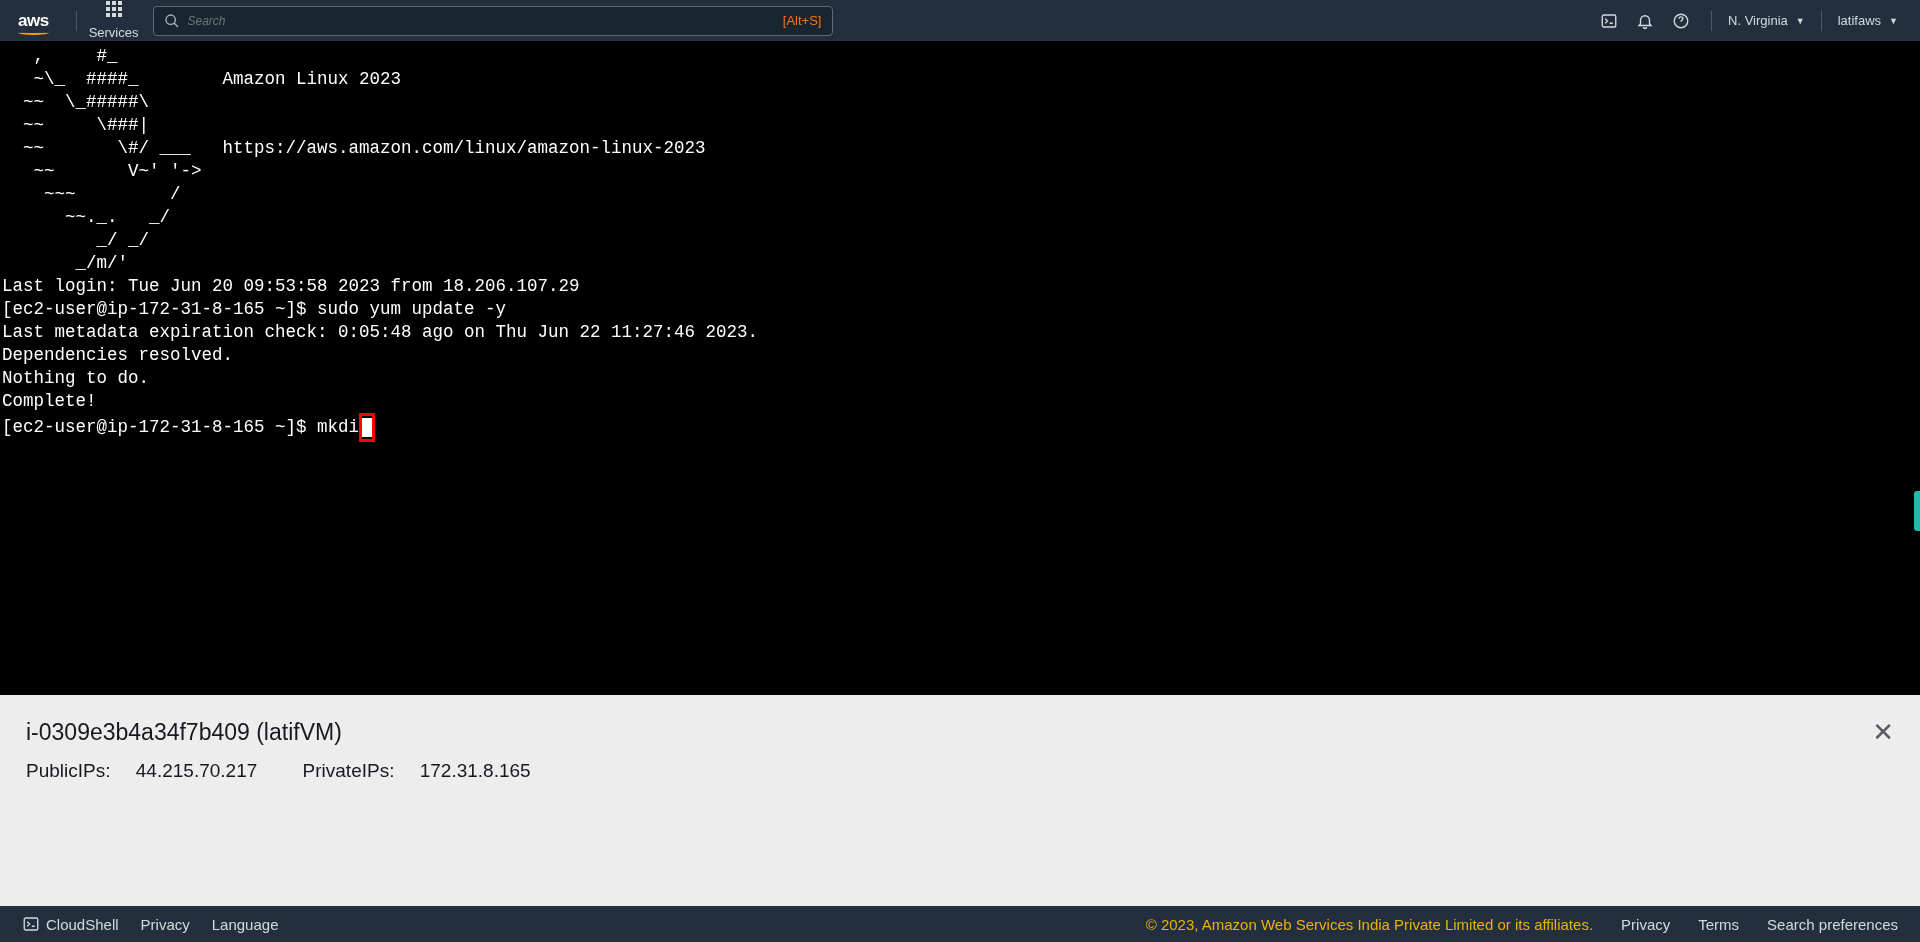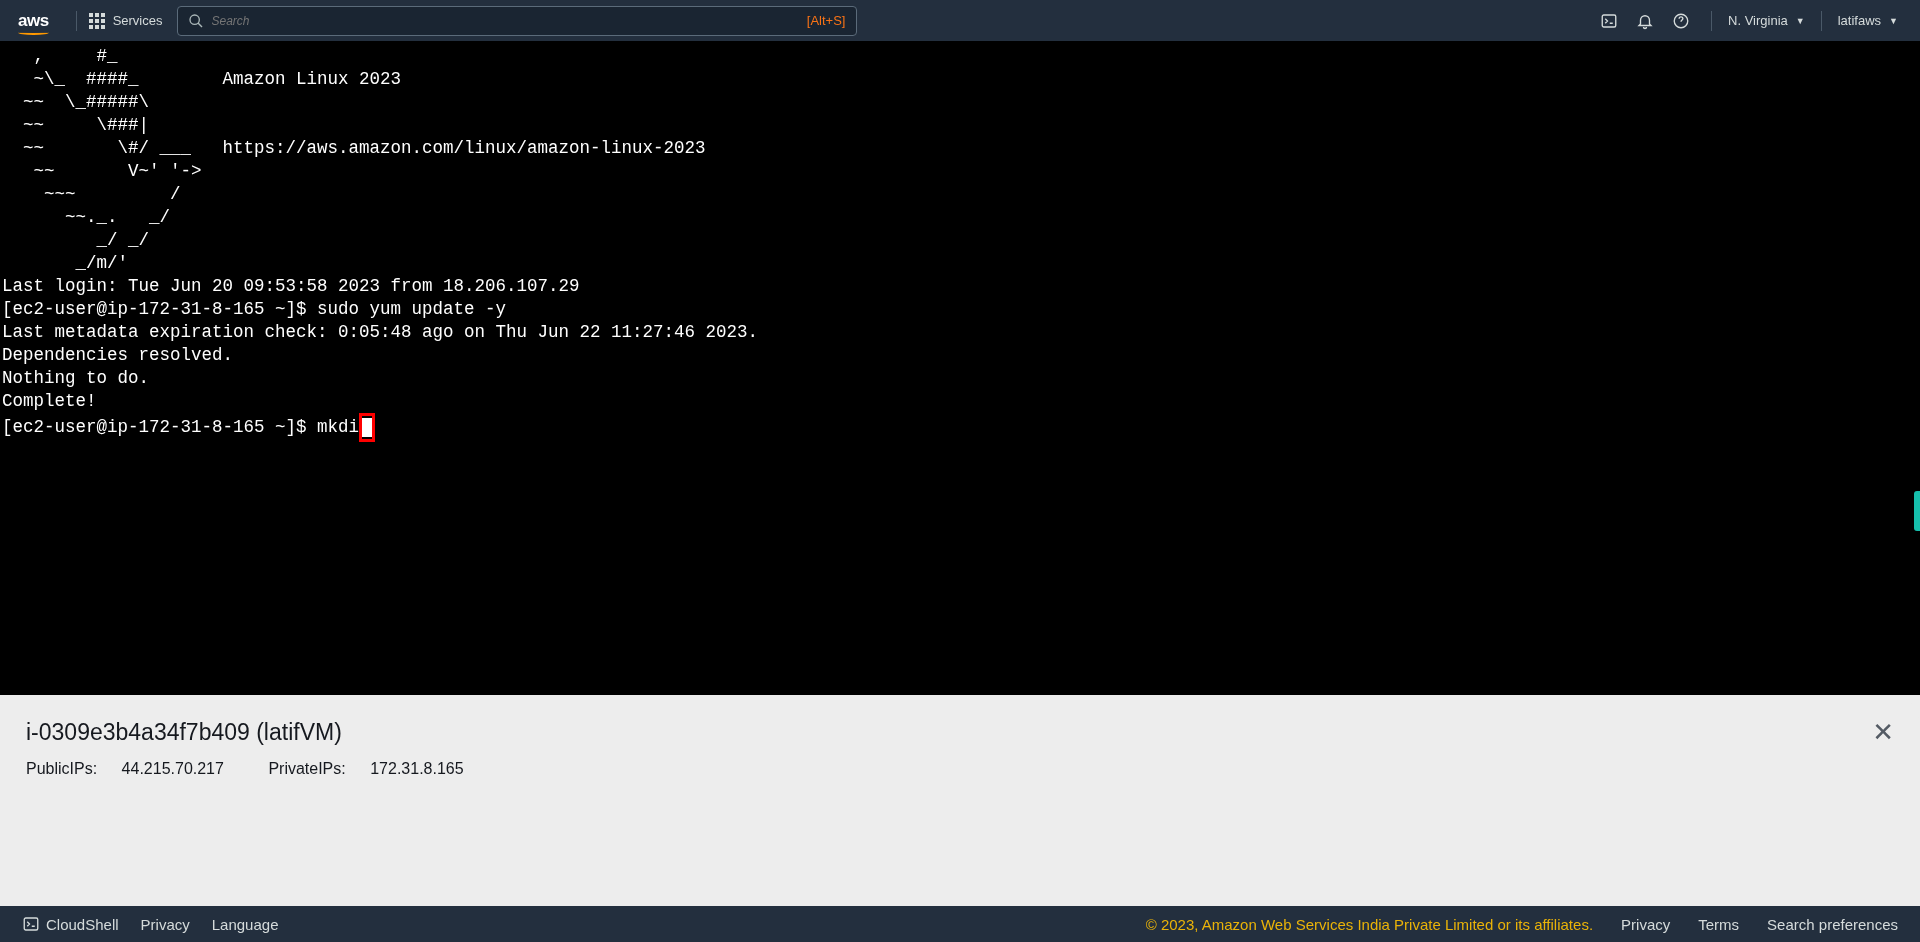--- a/index.html
+++ b/index.html
@@ -38,20 +38,21 @@
   border-bottom: 2px solid #ff9900;
 }
 .divider {
   width: 1px; height: 20px;
   background: #4a5968;
   margin: 0 12px;
 }
 .services-btn {
   display: flex; align-items: center; gap: 8px;
   cursor: pointer;
+  flex-direction: column;
 }
 .grid-icon {
   display: grid;
   grid-template-columns: repeat(3, 4px);
   grid-template-rows: repeat(3, 4px);
   gap: 2px;
 }
 .grid-icon span { background: #d5dbdb; width:4px; height:4px; }
 .search-wrap {
   margin-left: 14px;
@@ -121,21 +122,21 @@
 .info-panel {
   background: #ededed;
   flex: 1;
   padding: 24px 26px;
   position: relative;
   font-size: 16px;
   color: #16191f;
   border-radius: 30px;
 }
 .info-title { font-size: 23px; margin-bottom: 14px; }
-.info-ips { font-size: 16px; color:#16191f; }
+.info-ips { font-size: 19px; color:#16191f; }
 .info-ips span { margin-right: 20px; }
 .close-x {
   position: absolute; top: 22px; right: 26px;
   font-size: 26px; color:#545b64; cursor:pointer;
   font-weight: 300;
 }
 .footer {
   background: #232f3e;
   height: 36px;
   display:flex; align-items:center;

